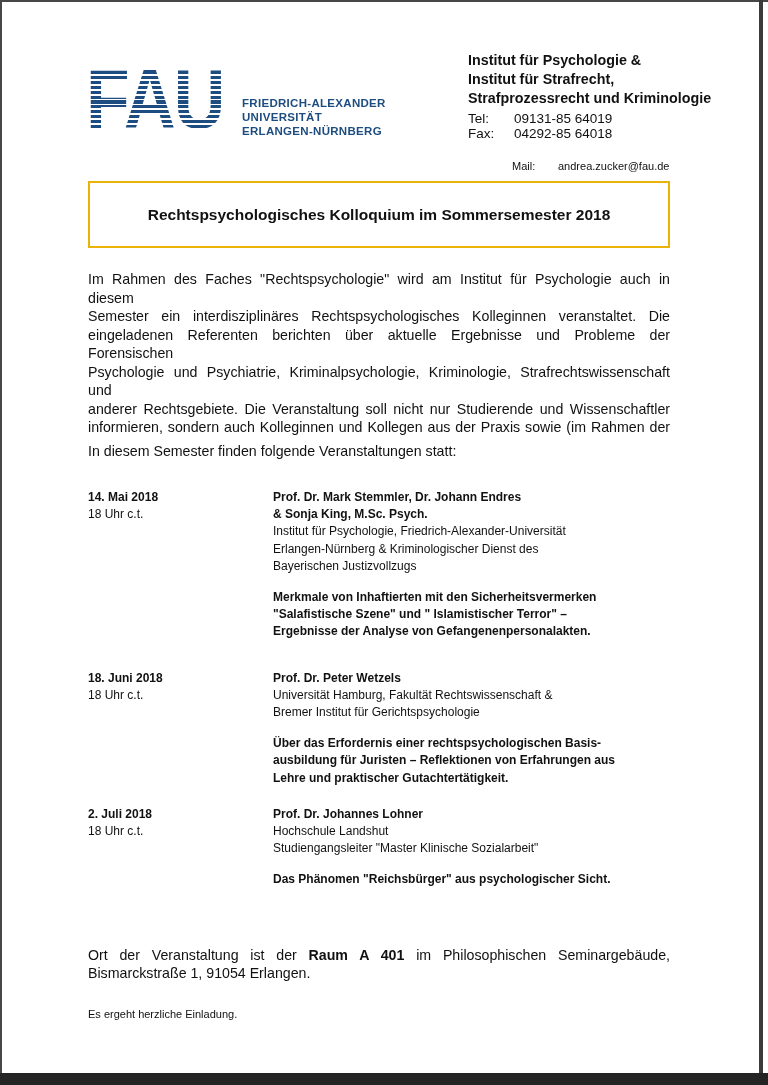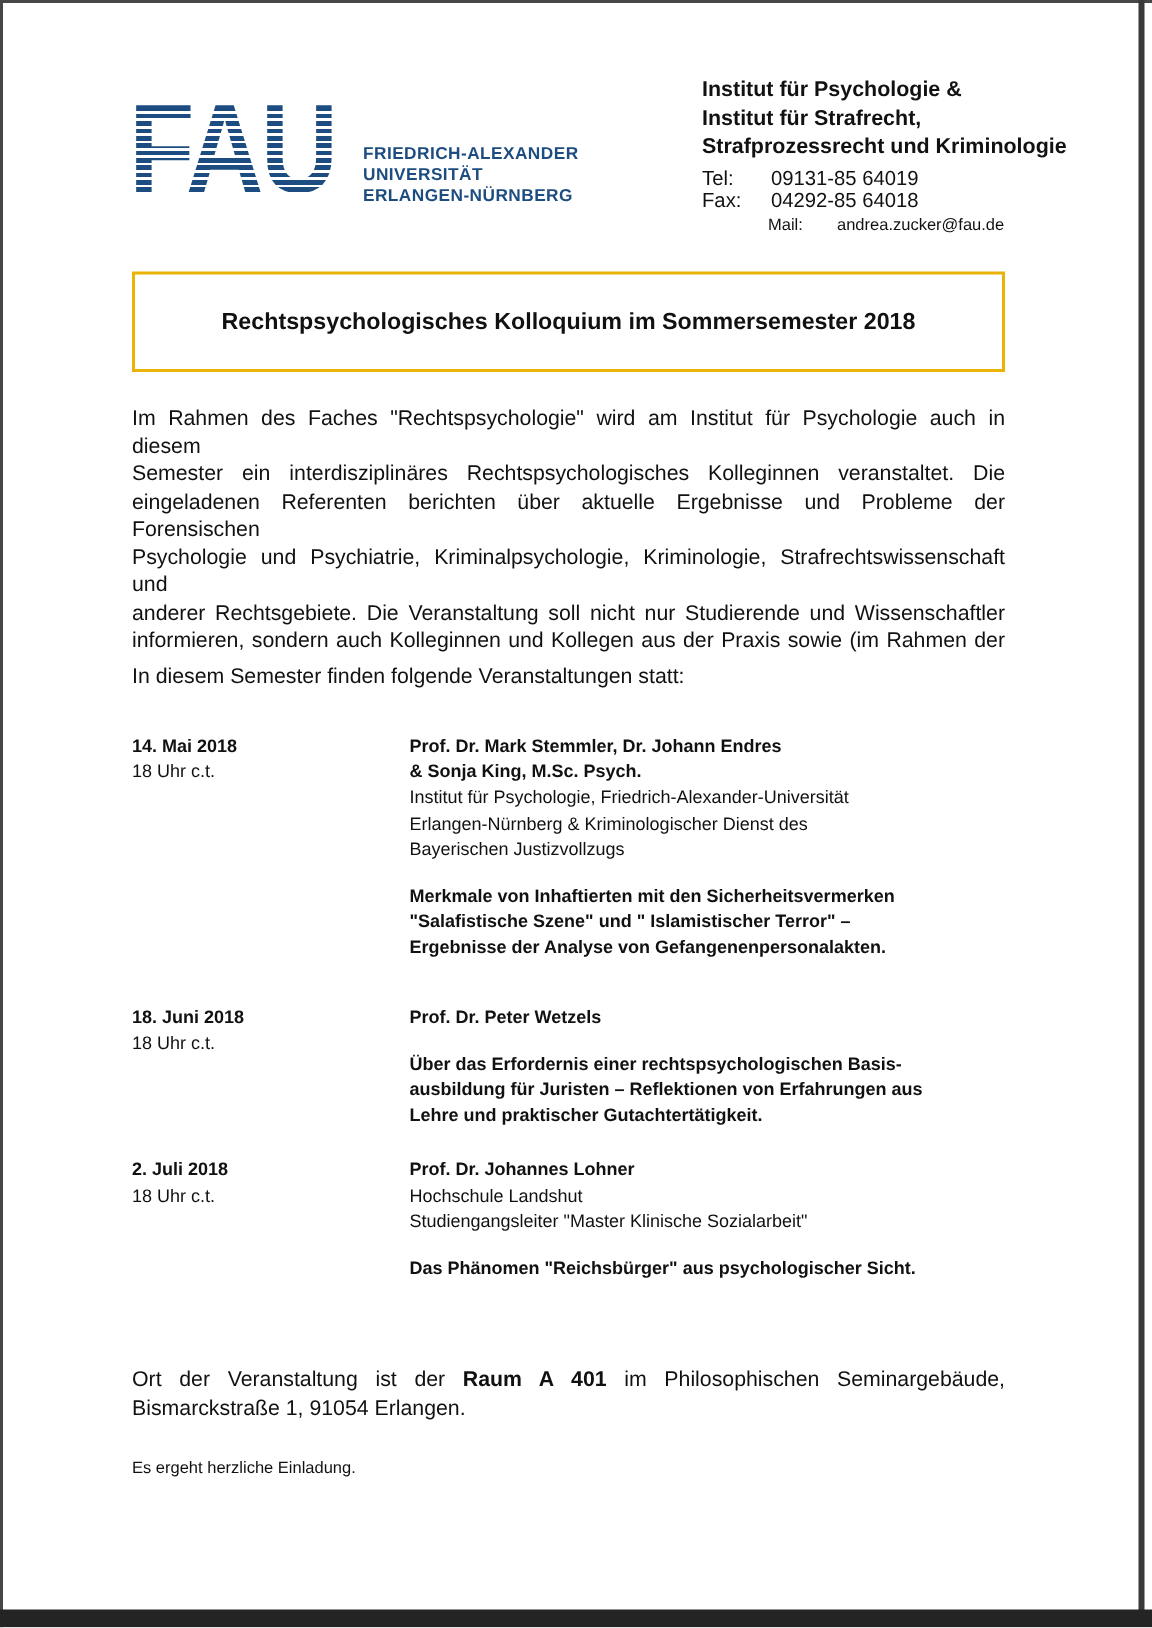--- a/index.html
+++ b/index.html
@@ -33,21 +33,21 @@
     color:#1d4d80; white-space:pre;
   }
 
   .institute {
     position:absolute; left:468px; top:51px;
     font-weight:bold; font-size:14.3px; line-height:19px; white-space:pre;
   }
   .contacts { position:absolute; left:468px; top:111px; font-size:13.5px; }
   .contact-row { line-height:15px; }
   .contact-row .c-label { display:inline-block; width:46px; }
-  .contact-row.small { font-size:11px; margin-top:2px;padding-left:44px; }
+  .contact-row.small { font-size:11px; margin-top:18px;padding-left:44px; }
 
   
   .content { position:absolute; left:88px; top:181px; width:582px; }
 
   .title-box {
     height:67px; border:2px solid #eab308;
     display:flex; align-items:center; justify-content:center;
     font-weight:bold; font-size:15.5px; text-align:center;
   }
 
@@ -142,20 +142,22 @@
         </div>
       </div>
 
       <div class="event e2">
         <div class="event-left">
           <div class="event-date">18. Juni 2018</div>
           <div class="event-time">18 Uhr c.t.</div>
         </div>
         <div class="event-right">
           <div class="event-speakers pre">Prof. Dr. Peter Wetzels</div>
+          <div class="event-affil pre">Universität Hamburg, Fakultät Rechtswissenschaft &amp;
+Bremer Institut für Gerichtspsychologie</div>
           <div class="event-talk pre">Über das Erfordernis einer rechtspsychologischen Basis-
 ausbildung für Juristen – Reflektionen von Erfahrungen aus
 Lehre und praktischer Gutachtertätigkeit.</div>
         </div>
       </div>
 
       <div class="event e3">
         <div class="event-left">
           <div class="event-date">2. Juli 2018</div>
           <div class="event-time">18 Uhr c.t.</div>

